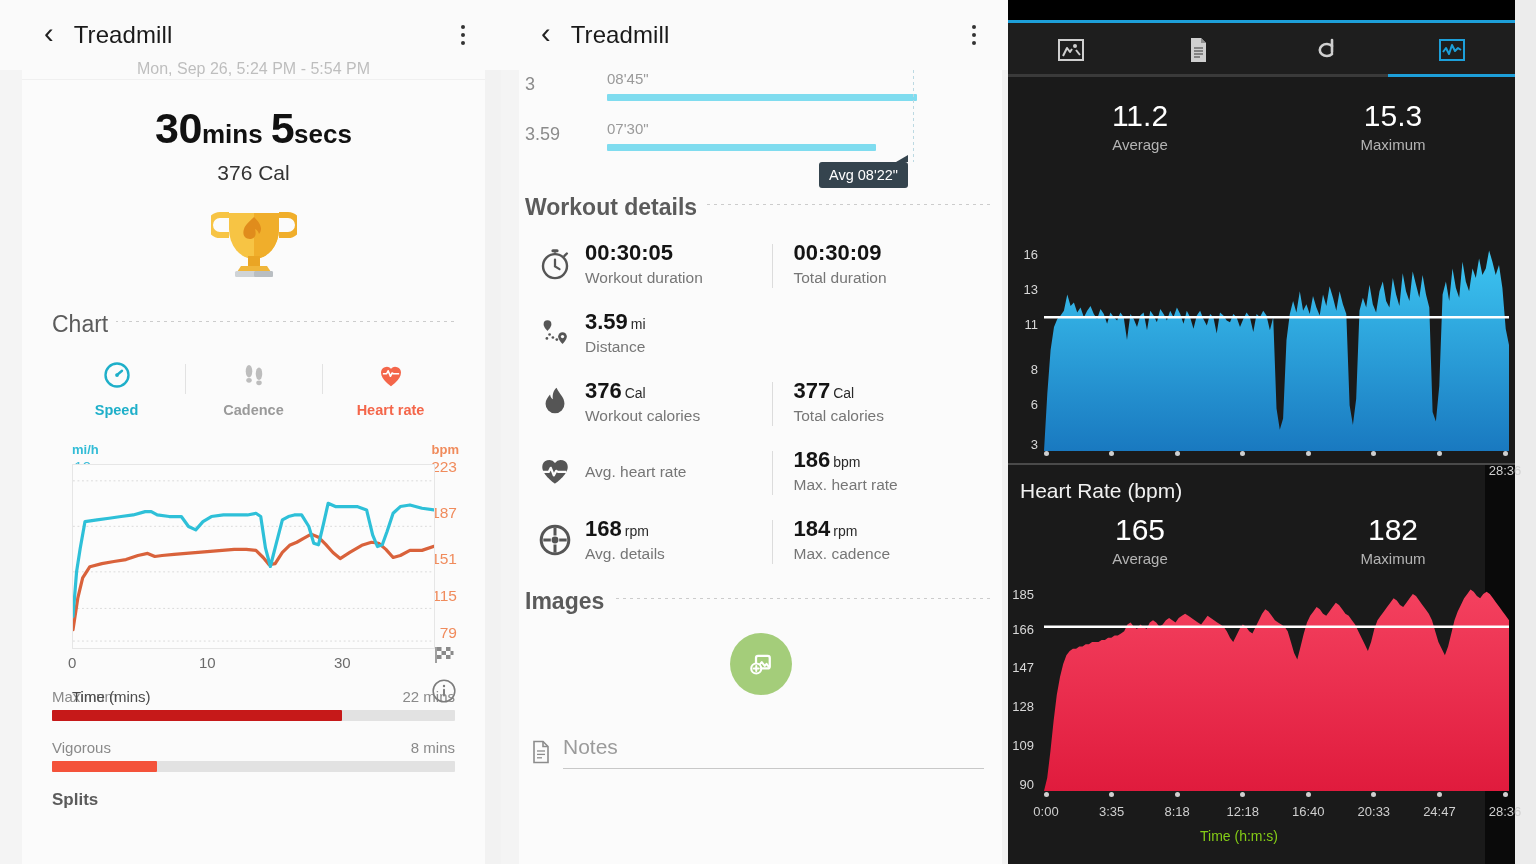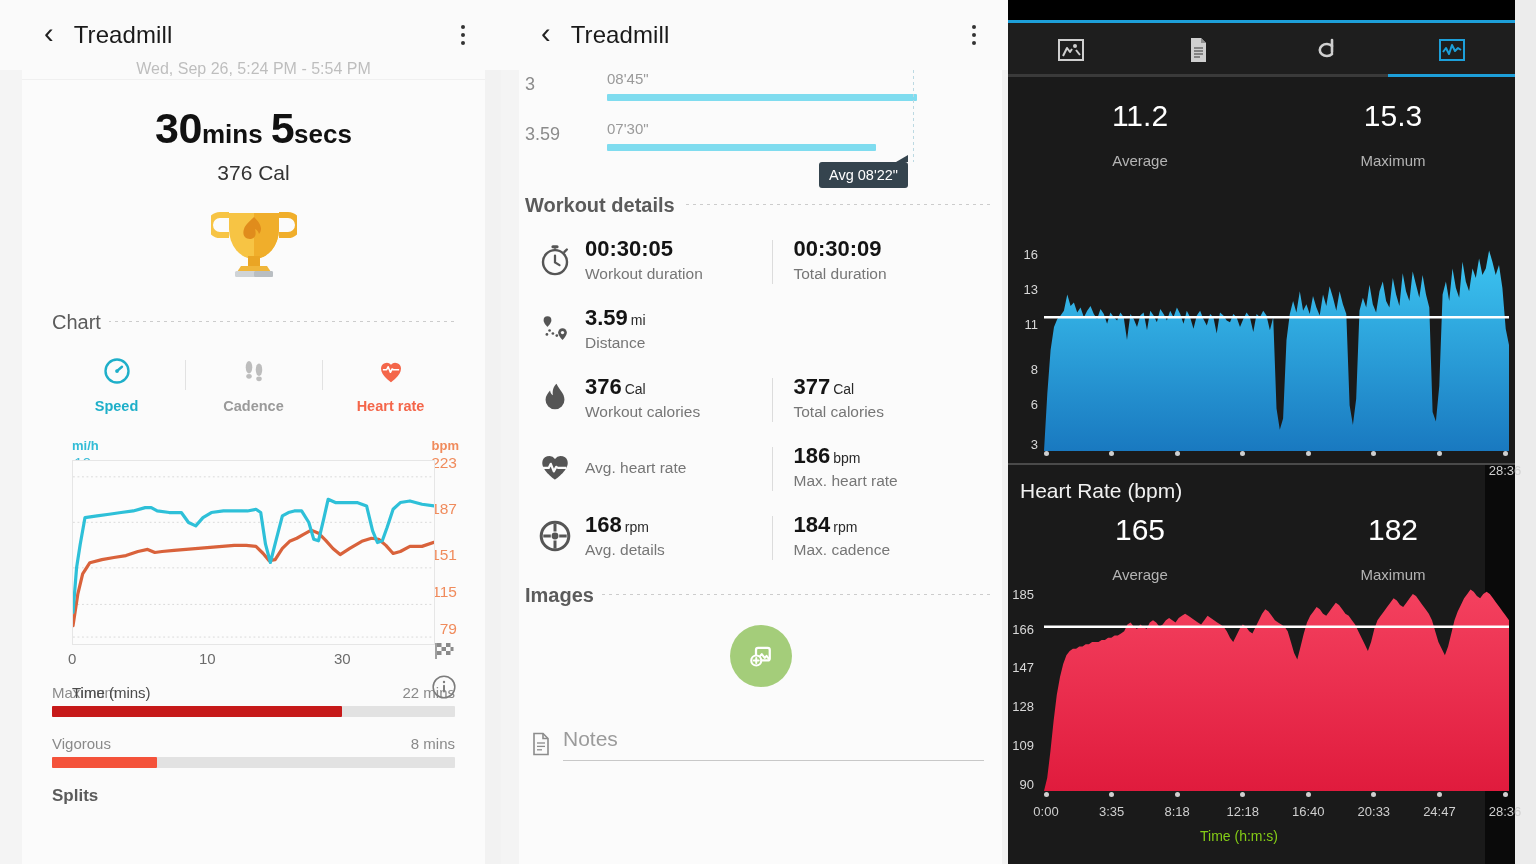--- a/index.html
+++ b/index.html
@@ -23,21 +23,21 @@
   .p1-body { position:absolute; left:22px; right:16px; top:70px; bottom:0; background:#fbfbfb; }
   .date-strip { position:absolute; left:0; right:0; top:-10px; height:20px; overflow:hidden;
                 text-align:center; color:#8d8d8d; font-size:16px; opacity:.55;
                 border-bottom:1px solid #e8e8e8; }
   .bigtime { text-align:center; margin-top:34px; color:#111; }
   .bigtime .n { font-size:43px; font-weight:bold; letter-spacing:-.5px; }
   .bigtime .u { font-size:26px; font-weight:bold; }
   .calline { text-align:center; font-size:21px; color:#333; margin-top:8px; }
   .trophy { text-align:center; margin-top:16px; }
   .sec-head { position:relative; margin:28px 30px 0 30px; }
-  .sec-head span { font-size:20px; color:#5b5b5b; background:#fbfbfb; padding-right:8px;
+  .sec-head span { font-size:23px; color:#5b5b5b; background:#fbfbfb; padding-right:8px;
                    position:relative; z-index:2; }
   .sec-head:after { content:""; position:absolute; left:0; right:0; top:10px; height:1px; z-index:1;
                     background-image:linear-gradient(to right,#ccc 0 3px,transparent 3px 7px);
                     background-size:7px 1px; }
   .tabs { display:flex; margin:18px 26px 0 26px; }
   .tab { flex:1; text-align:center; position:relative; cursor:pointer; padding:4px 0 6px 0; }
   .tab + .tab:before { content:""; position:absolute; left:0; top:8px; width:1px; height:30px;
                        background:#e2e2e2; }
   .tab .lbl { font-size:14.5px; font-weight:bold; margin-top:8px; display:block; }
   .tab.speed .lbl { color:#1eafc9; } .tab.hr .lbl { color:#f4664a; } .tab.cad .lbl { color:#9a9a9a; }
@@ -101,21 +101,21 @@
   .statusbar { height:20px; background:#000; }
   .p3-accent { height:3px; background:#1d9fd9; }
   .tabbar { position:relative; height:54px; background:#1e1e1e; display:flex; }
   .ptab { flex:1; display:flex; align-items:center; justify-content:center; cursor:pointer; }
   .tabunderline { position:absolute; left:0; bottom:0; height:3px; width:100%;
                   background:#3a3a3a; }
   .tabunderline i { position:absolute; right:0; bottom:0; height:3px; width:25%; background:#1d9fd9; }
   .dchart { position:relative; background:#1a1a1a; }
   .dchart .big { position:absolute; text-align:center; color:#fff; }
   .dchart .big .v { font-size:30px; font-weight:300; }
-  .dchart .big .c { font-size:15px; color:#b4b4b4; margin-top:19px; }
+  .dchart .big .c { font-size:15px; color:#b4b4b4; margin-top:3px; }
   .dtitle { position:absolute; left:12px; top:14px; font-size:21px; color:#f0f0f0; }
   .dytick { position:absolute; font-size:13px; color:#d8d8d8; text-align:right; width:26px; }
   .dxtick { position:absolute; font-size:13px; color:#cfcfcf; text-align:center; }
   .dxlab { position:absolute; font-size:14px; color:#84cc16; }
   .dotrow i { position:absolute; width:5px; height:5px; border-radius:50%; background:#cfcfcf; }
 </style>
 </head>
 <body>
 
 <div id="root">
@@ -128,21 +128,21 @@
       <span class="back">‹</span>
       <span class="title">Treadmill</span>
       <span class="kebab">
           <i></i>
           <i></i>
           <i></i>
         </span>
     </div>
 
     <div class="p1-body">
-      <div class="date-strip">Wed, Sep 26, 5:24 PM - 5:54 PM</div>
+      <div class="date-strip">Mon, Sep 26, 5:24 PM - 5:54 PM</div>
 
       <div class="bigtime">
         <span class="n">30</span><span class="u">mins</span><span class="n" style="margin-left:8px">5</span><span class="u">secs</span>
       </div>
       <div class="calline">376 Cal</div>
 
       <div class="trophy">
         <svg width="86" height="78" viewBox="0 0 86 78">
           <path d="M18 12 h50 v16 a25 30 0 0 1 -50 0 z" fill="#f7c444"></path>
           <path d="M43 12 h25 v16 a25 30 0 0 1 -25 30 z" fill="#f0ae2b"></path>

